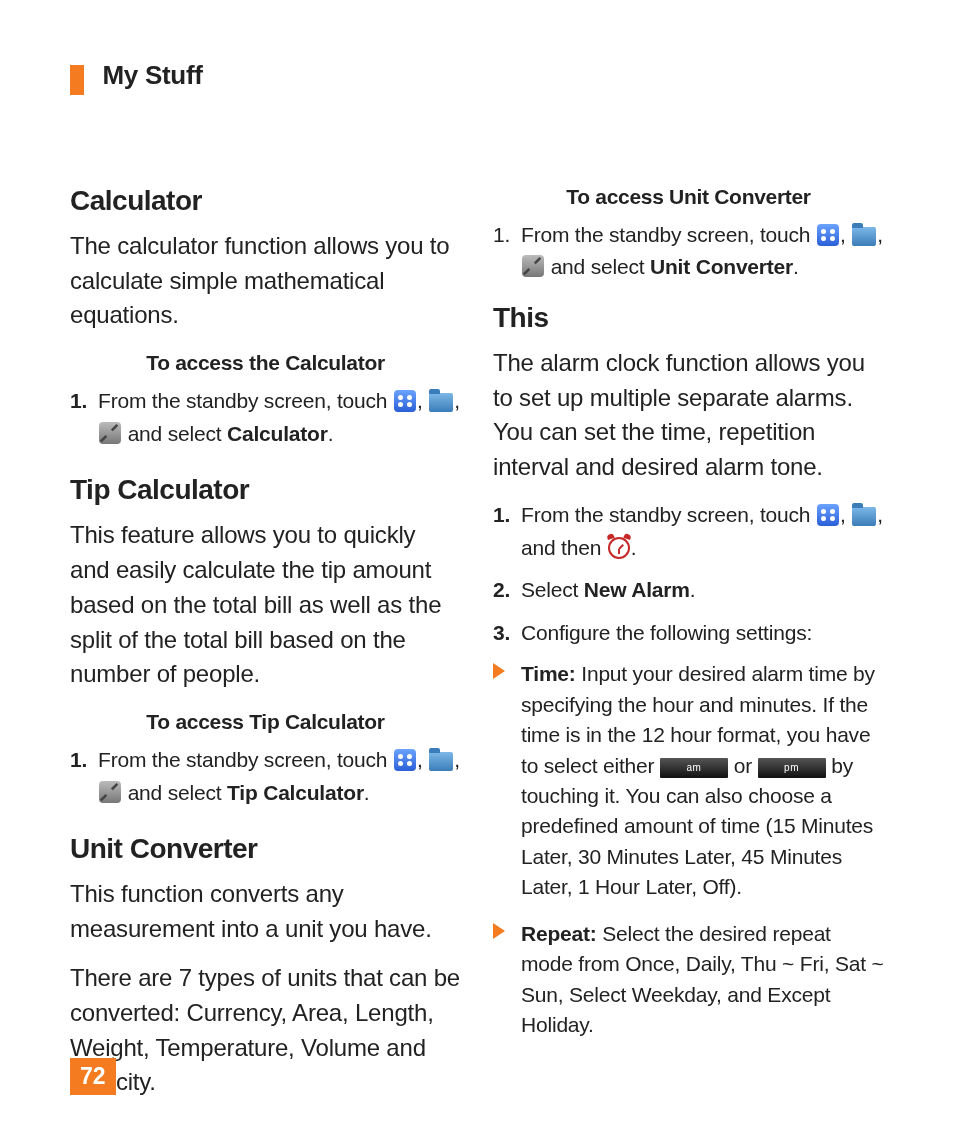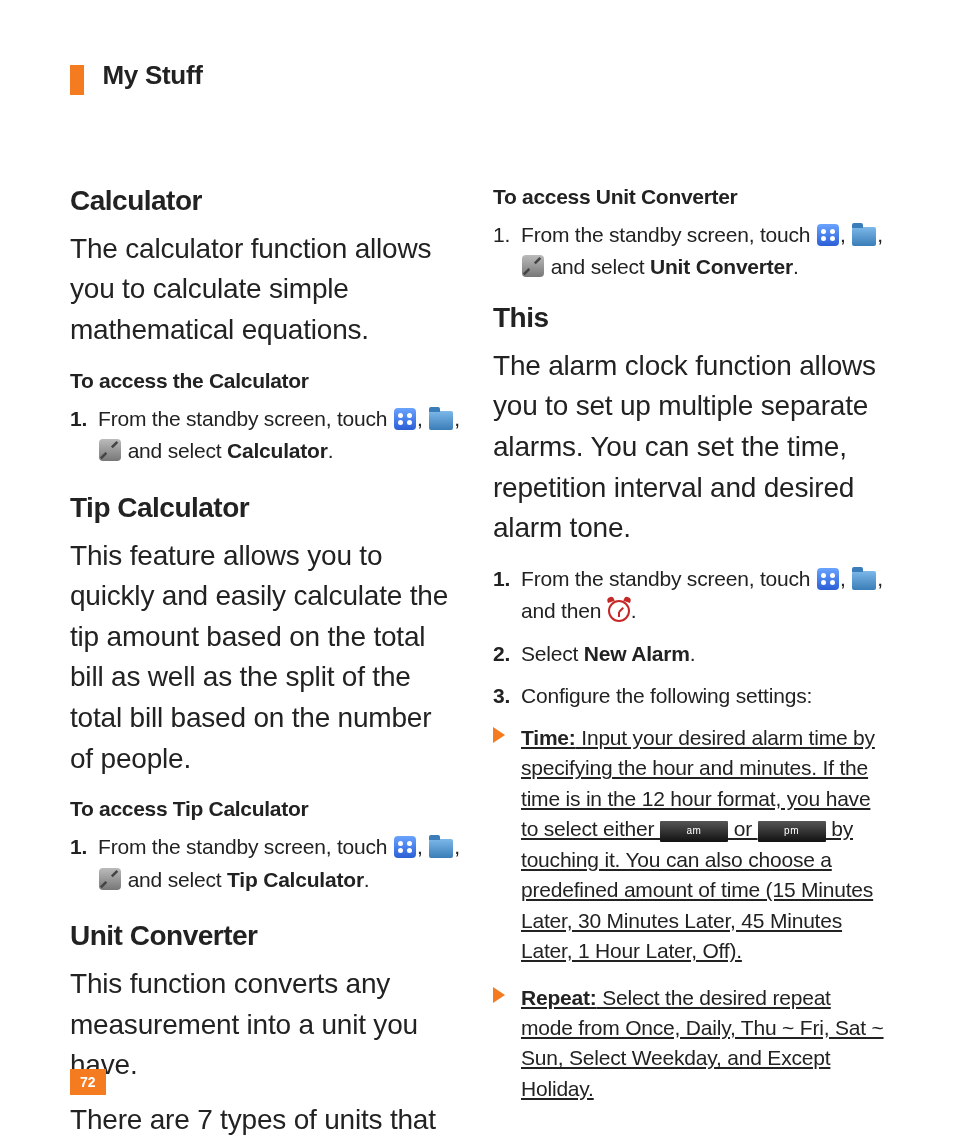--- a/index.html
+++ b/index.html
@@ -43,23 +43,24 @@
     font-weight: 700;
     font-size: 28px;
     margin: 0 0 12px 0;
     letter-spacing: -0.5px;
   }
   h3.subhead {
     font-weight: 700;
     font-size: 21px;
     margin: 18px 0 10px 0;
     letter-spacing: -0.3px;
+    text-align: center;
   }
   p {
-    font-size: 28px;
+    font-size: 24px;
     font-weight: 300;
     line-height: 1.45;
     margin: 0 0 14px 0;
     letter-spacing: -0.2px;
   }
   .listitem {
     font-size: 21px;
     font-weight: 300;
     line-height: 1.55;
     margin: 0 0 10px 0;
@@ -170,31 +171,30 @@
     border-left: 12px solid #f47b20;
   }
   .arrowitem {
     font-size: 21px;
     font-weight: 300;
     line-height: 1.45;
     margin: 0 0 16px 0;
     padding-left: 28px;
     letter-spacing: -0.2px;
     position: relative;
-    text-decoration: underline;
   }
   strong { font-weight: 700; }
   .pagenum {
     position: absolute;
     left: 70px;
     bottom: 50px;
     background: #f47b20;
     color: #fff;
     font-weight: 700;
-    font-size: 14px;
+    font-size: 23px;
     padding: 5px 10px;
   }
   .sep { display:inline; }
 </style>
 </head>
 <body>
 
 <div>
   <span class="orange-bar"></span>
   <span class="section-header">My Stuff</span>

